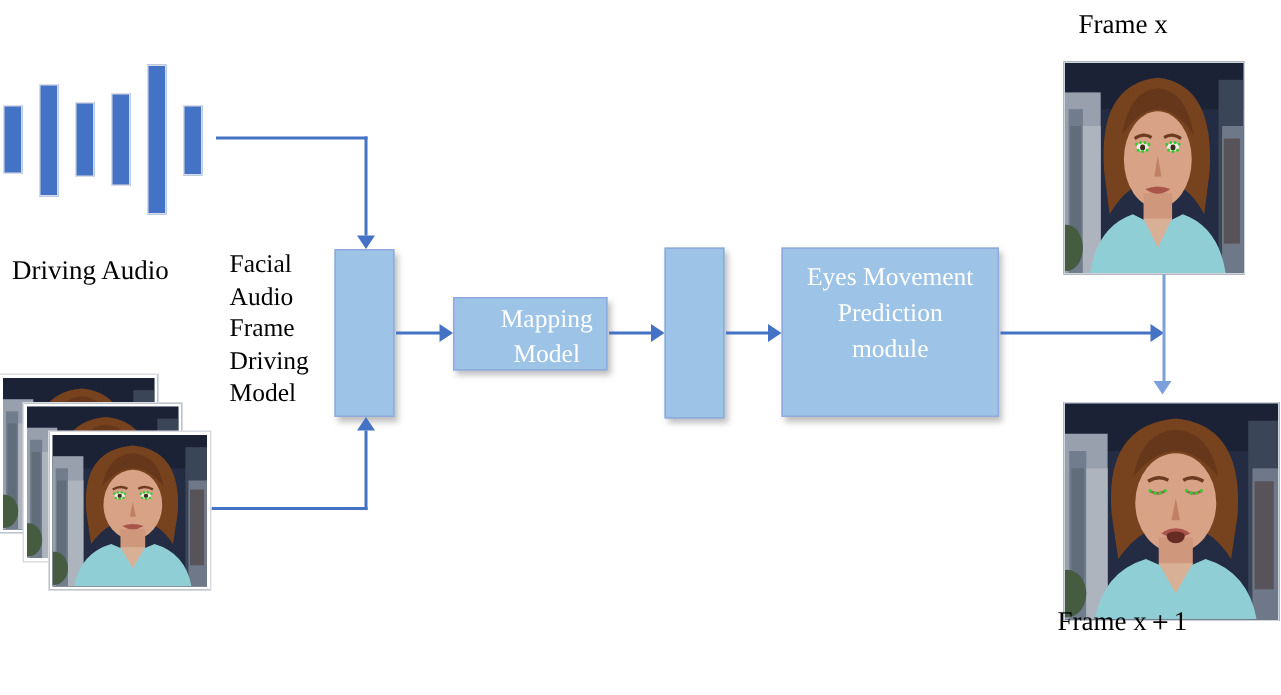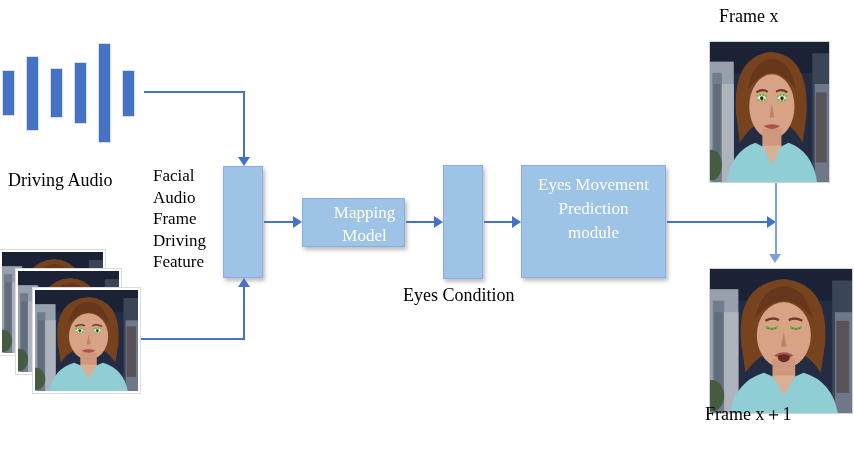--- a/index.html
+++ b/index.html
@@ -115,34 +115,33 @@
 
   <div class="hline" style="left:144px;top:91px;width:101px;"></div>
   <div class="vline" style="left:243px;top:91px;height:66px;"></div>
   <div class="arr down" style="left:238px;top:157px;"></div>
 
   <div class="lbl" style="left:153px;top:165px;width:72px;font-size:17px;line-height:21.5px;">
     <span style="display:block">Facial</span>
     <span style="display:block">Audio</span>
     <span style="display:block">Frame</span>
     <span style="display:block">Driving</span>
-    <span style="display:block">Feature</span>
+    <span style="display:block">Model</span>
   </div>
   <div class="bluebox" style="left:223px;top:166px;width:40px;height:112px;"></div>
 
   <div class="hline" style="left:264px;top:221px;width:30px;"></div>
   <div class="arr right" style="left:293px;top:216px;"></div>
 
   <div class="bluebox boxtext" style="left:302px;top:198px;width:103px;height:49px;line-height:23px;padding-top:2px;padding-left:22px;">Mapping Model</div>
 
   <div class="hline" style="left:406px;top:221px;width:29px;"></div>
   <div class="arr right" style="left:434px;top:216px;"></div>
 
   <div class="bluebox" style="left:443px;top:165px;width:40px;height:114px;"></div>
-  <div class="lbl" style="left:403px;top:284px;width:120px;">Eyes Condition</div>
 
   <div class="hline" style="left:484px;top:221px;width:29px;"></div>
   <div class="arr right" style="left:512px;top:216px;"></div>
 
   <div class="bluebox boxtext" style="left:521px;top:165px;width:145px;height:113px;line-height:24px;padding:7px 12px 0 12px;">Eyes Movement Prediction module</div>
 
   <div class="hline" style="left:667px;top:221px;width:101px;"></div>
   <div class="arr right" style="left:767px;top:216px;"></div>
 
   <div class="lbl" style="left:719px;top:5px;width:120px;">Frame x</div>

